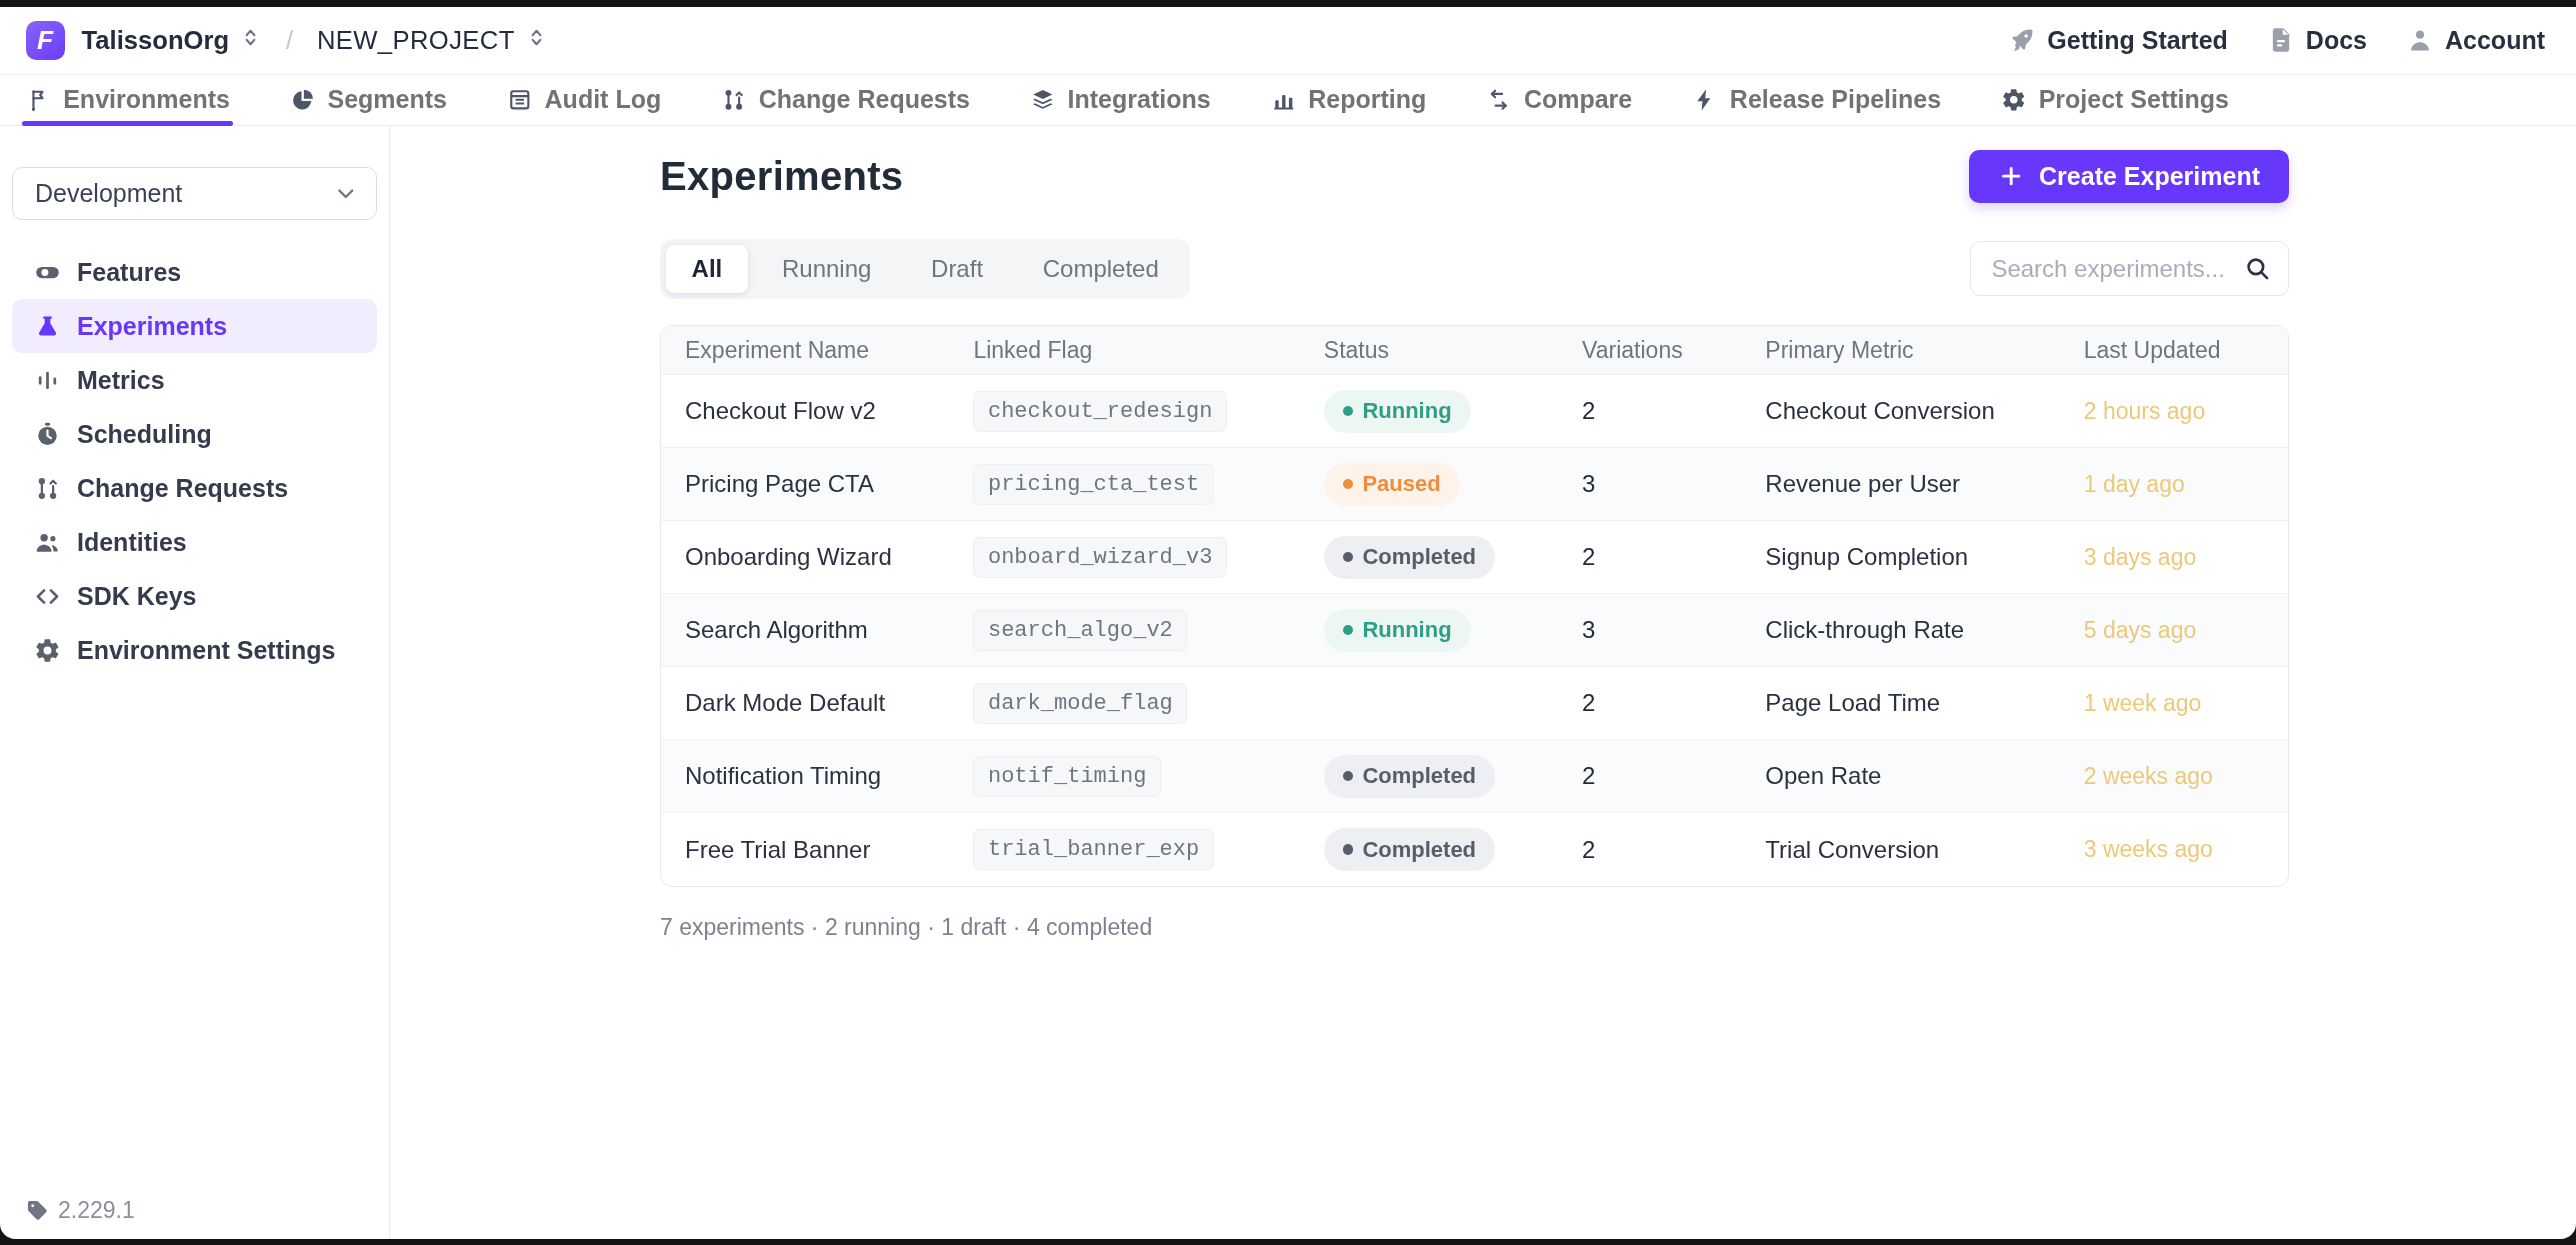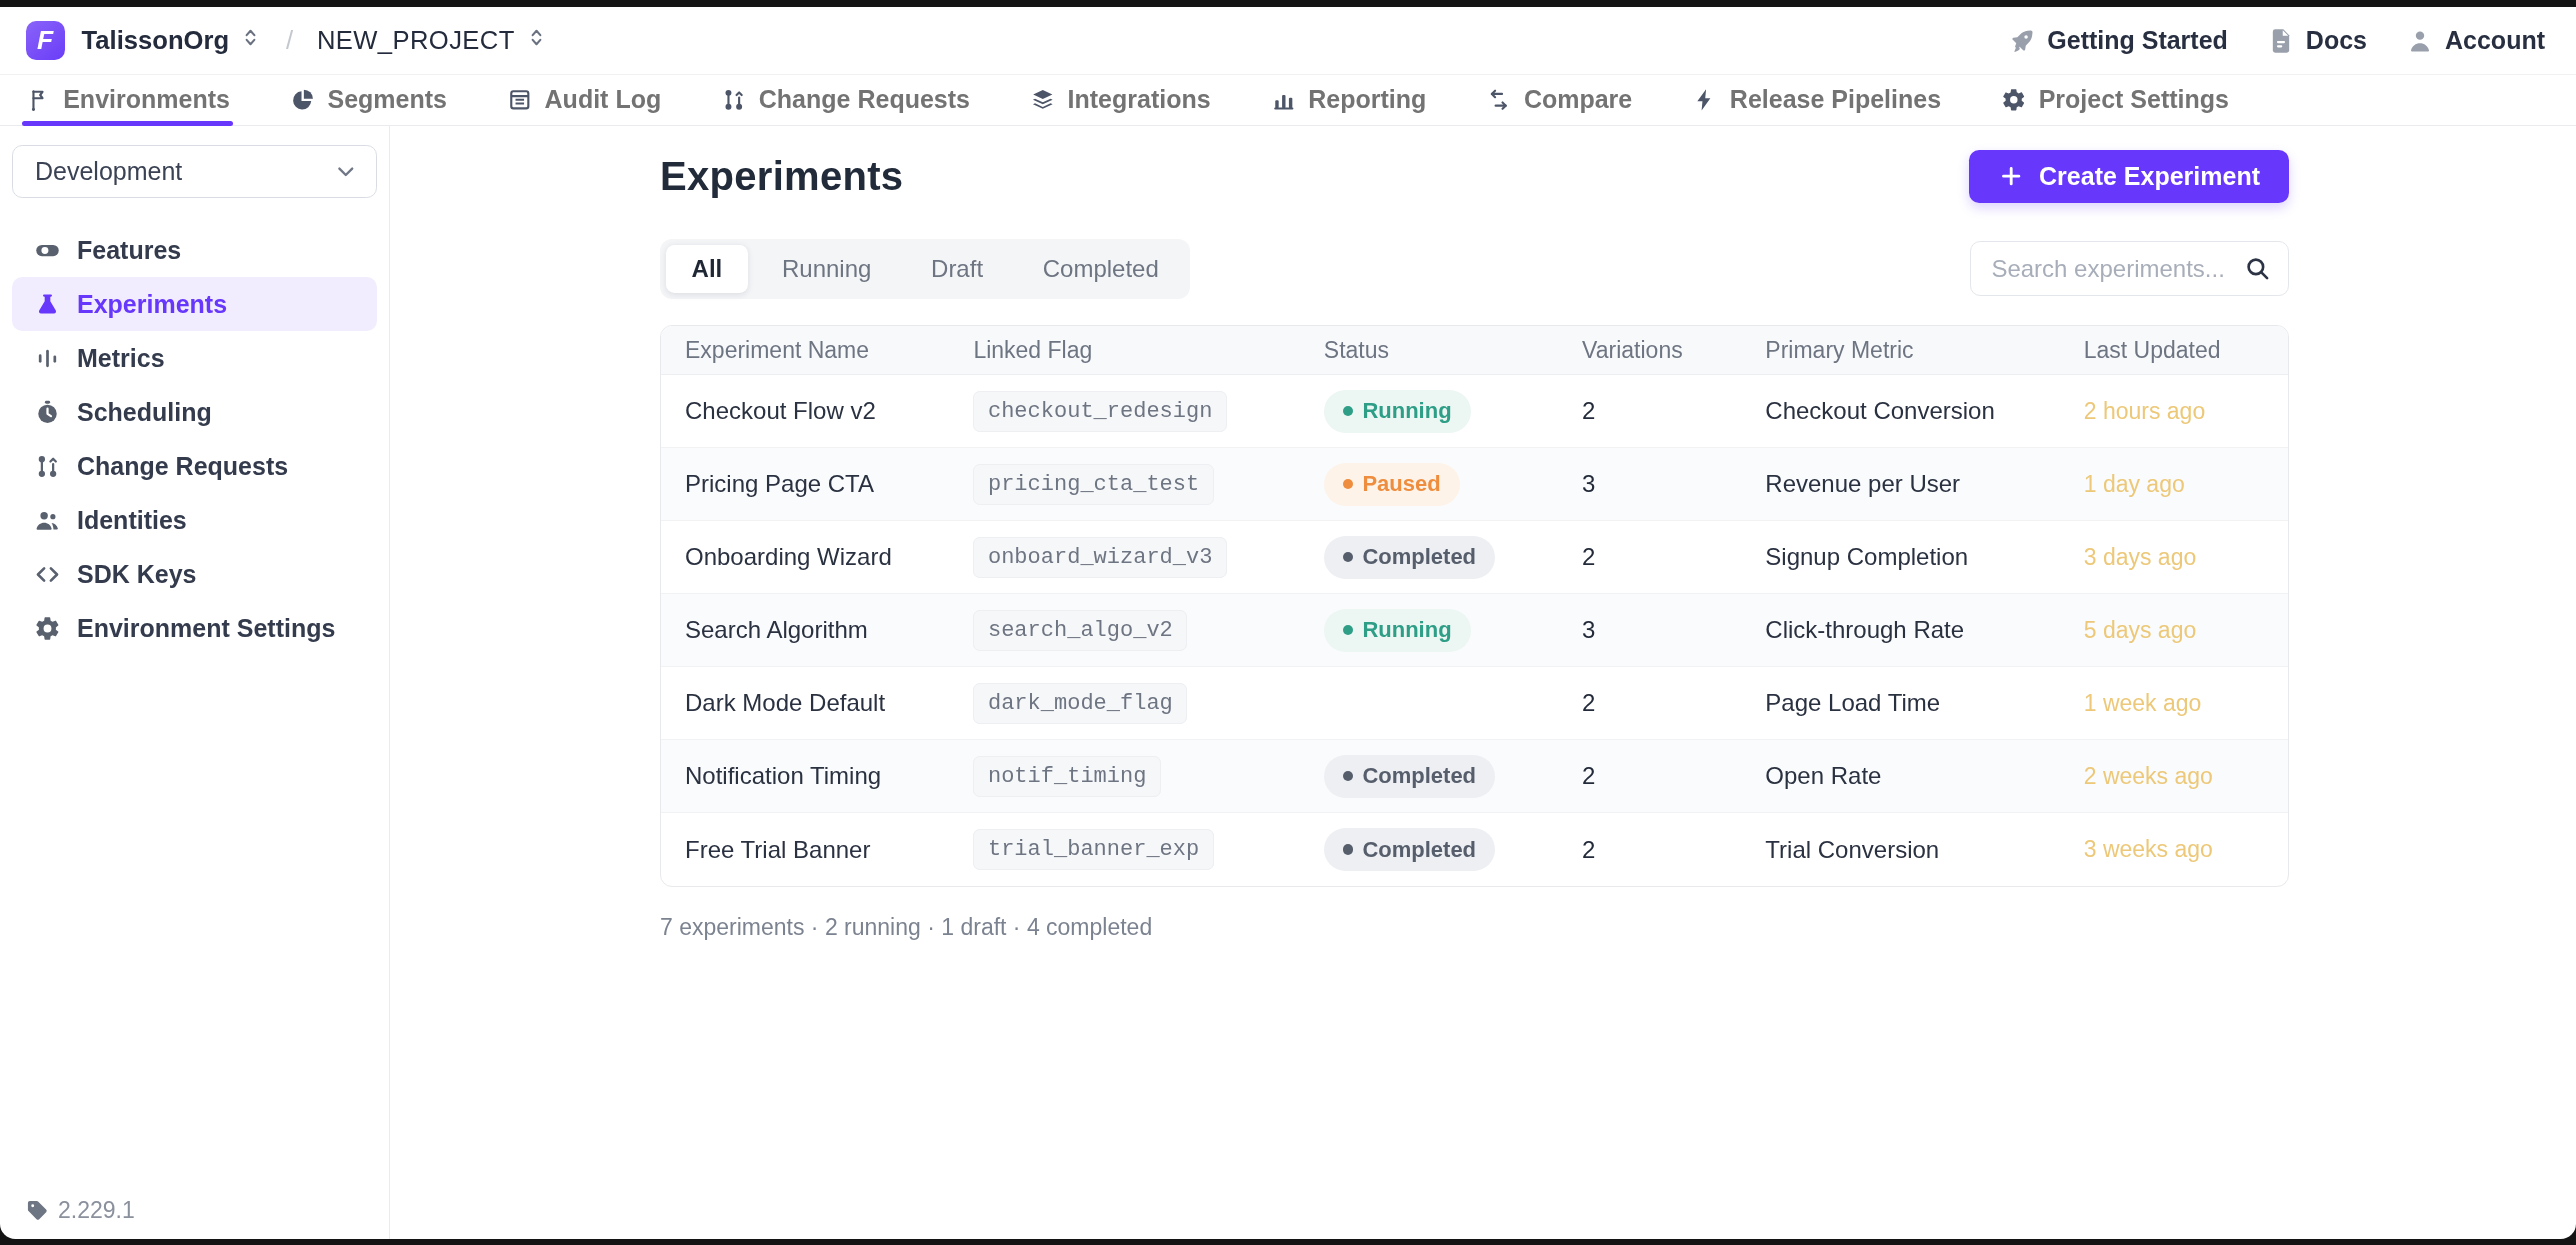--- a/index.html
+++ b/index.html
@@ -16,41 +16,41 @@
           background: linear-gradient(140deg, #8a63f9, #6a3df7); color: #fff;
           display: flex; align-items: center; justify-content: center;
           font-size: 26.4px; font-weight: 800; font-style: italic; }
   .crumb { display: flex; align-items: flex-start; gap: 10.2px; background: none; border: none;
            font-size: 25.6px; font-weight: 600; color: #232b3c; cursor: pointer;
            font-family: "Liberation Sans", sans-serif; }
   .crumb.project .crumb-label { font-weight: 400; letter-spacing: 0.4px; }
   .sel-icon svg { width: 23px; height: 23px; color: #6a7181; display: block; }
   .crumb-sep { color: #c3c8cf; font-size: 25.6px; margin: 0 6.8px; }
   .top-links { display: flex; align-items: center; gap: 39px; }
-  .top-link { display: flex; align-items: flex-end; gap: 11px; font-size: 25px; font-weight: 600;
+  .top-link { display: flex; align-items: flex-start; gap: 11px; font-size: 25px; font-weight: 600;
               color: #272f40; cursor: pointer; }
   .top-link .tl-icon svg { width: 28px; height: 28px; color: #99a0ac; display: block; }
 
   
   .navtabs { height: 51px; flex: none; display: flex; align-items: stretch; padding: 0 25.6px;
              border-bottom: 1.7px solid #e9ebee; }
   .navtab { display: flex; align-items: center; gap: 12px; margin-right: 60px; position: relative;
             font-size: 25px; font-weight: 600; color: #737373; cursor: pointer; white-space: nowrap; }
   .navtab .nt-icon svg { width: 25.6px; height: 25.6px; color: #4d5568; display: block; }
   .navtab.active::after { content: ''; position: absolute; left: -3.4px; right: -3.4px; bottom: -1.7px;
             height: 5.1px; background: var(--accent); border-radius: 2.6px; }
 
   
   .body-row { flex: 1; display: flex; min-height: 0; }
   .sidebar { width: 390px; flex: none; border-right: 1.7px solid #e9ebee; padding: 19px 12px;
              position: relative; }
   .env-select { width: 100%; height: 53px; border: 1.7px solid #d9dde3; border-radius: 10.2px;
              background: #fff; display: flex; align-items: center; justify-content: space-between;
              padding: 0 17px 0 22px; font-size: 25px; color: #3a4254; margin-bottom: 25.6px;
-             cursor: pointer; font-family: "Liberation Sans", sans-serif; }
+             cursor: pointer; font-family: "Liberation Sans", sans-serif; margin-top: 22px; }
   .env-select .es-chev svg { width: 25.6px; height: 25.6px; color: #707786; display: block; }
   .side-item { display: flex; align-items: center; gap: 16px; height: 54px; padding: 0 22px;
              border-radius: 10.2px; font-size: 25px; font-weight: 600; color: #333b4d;
              cursor: pointer; }
   .side-item .si-icon svg { width: 27px; height: 27px; color: #59616f; display: block; }
   .side-item.active { background: var(--accent-soft); color: var(--accent); }
   .side-item.active .si-icon svg { color: var(--accent); }
   .version { position: absolute; bottom: 15.3px; left: 25.6px; display: flex; align-items: center;
              gap: 9.4px; font-size: 23px; color: #8a909c; }
   .version svg { width: 23px; height: 23px; color: #6f7683; display: block; }

